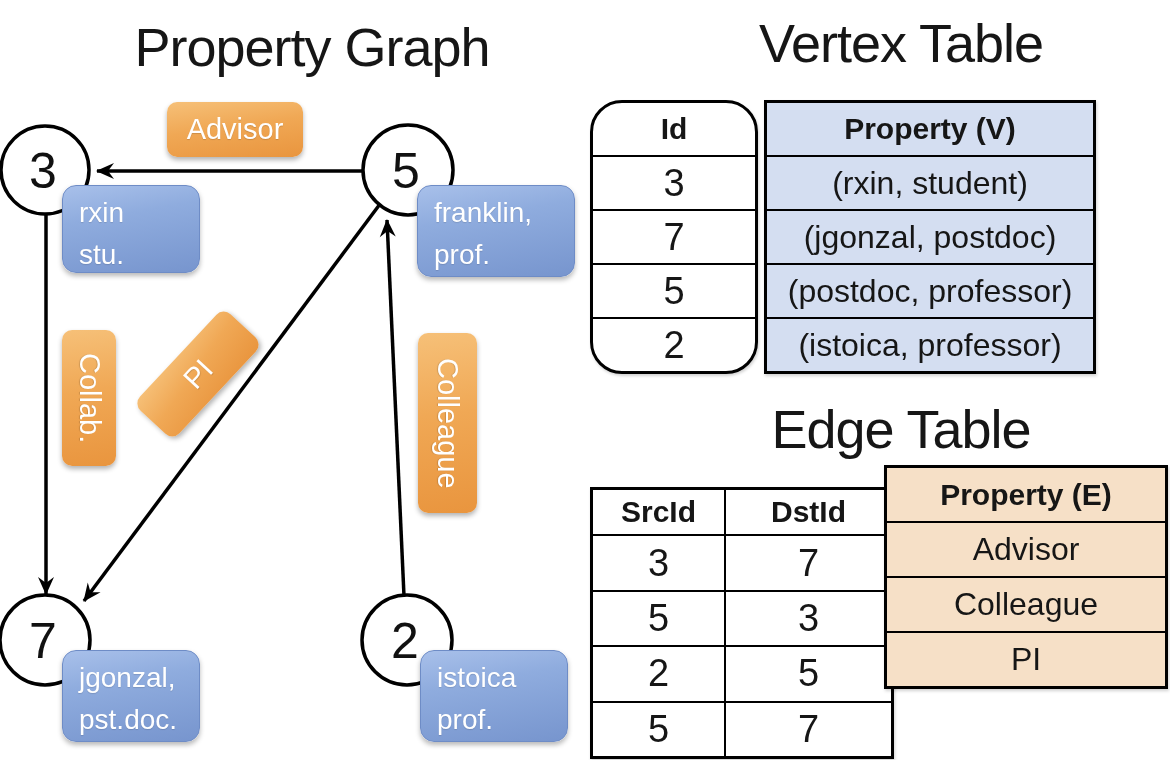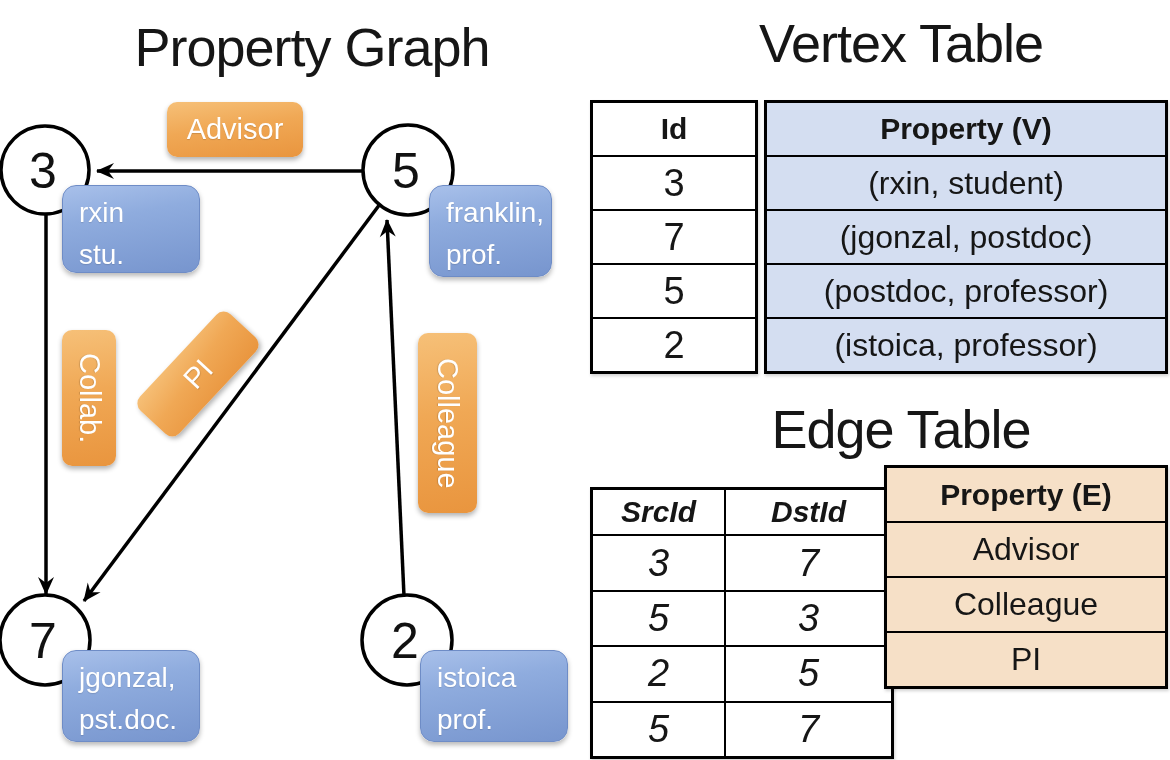--- a/index.html
+++ b/index.html
@@ -76,53 +76,53 @@
 
   <div class="elabel" style="left:167px;top:102px;width:136px;height:55px;">Advisor</div>
   <div class="elabel vert" style="left:62px;top:330px;width:54px;height:136px;">Collab.</div>
   <div class="elabel" style="left:132px;top:347px;width:132px;height:54px;transform:rotate(-47deg);">PI</div>
   <div class="elabel vert" style="left:418px;top:333px;width:59px;height:180px;">Colleague</div>
 
   <div class="vbox" style="left:62px;top:185px;width:138px;height:88px;">
     <div>rxin</div>
     <div>stu.</div>
   </div>
-  <div class="vbox" style="left:429px;top:185px;width:123px;height:92px;">
+  <div class="vbox" style="left:417px;top:185px;width:158px;height:92px;">
     <div>franklin,</div>
     <div>prof.</div>
   </div>
   <div class="vbox" style="left:62px;top:650px;width:138px;height:92px;">
     <div>jgonzal,</div>
     <div>pst.doc.</div>
   </div>
   <div class="vbox" style="left:420px;top:650px;width:148px;height:92px;">
     <div>istoica</div>
     <div>prof.</div>
   </div>
 
   <div class="big-title" style="left:590px;top:12px;width:578px;">Vertex Table</div>
 
-  <div class="tcol" style="left:590px;top:100px;width:168px;height:274px;">
+  <div class="tcol" style="left:590px;top:100px;width:168px;height:274px;border-radius:32px;">
     <div class="cell hdr">Id</div>
     <div class="cell num">3</div>
     <div class="cell num">7</div>
     <div class="cell num">5</div>
     <div class="cell num">2</div>
   </div>
-  <div class="tcol bluecol" style="left:764px;top:100px;width:404px;height:274px;">
+  <div class="tcol bluecol" style="left:764px;top:100px;width:332px;height:274px;">
     <div class="cell hdr">Property (V)</div>
     <div class="cell">(rxin, student)</div>
     <div class="cell">(jgonzal, postdoc)</div>
     <div class="cell">(postdoc, professor)</div>
     <div class="cell">(istoica, professor)</div>
   </div>
 
   <div class="big-title" style="left:590px;top:398px;width:578px;">Edge Table</div>
 
-  <div class="duotbl" style="left:590px;top:487px;width:304px;height:272px;font-style:italic;">
+  <div class="duotbl" style="left:590px;top:487px;width:304px;height:272px;">
     <div class="cell hdr r0">SrcId</div>
     <div class="cell hdr r0 c1">DstId</div>
     <div class="cell">3</div>
     <div class="cell c1">7</div>
     <div class="cell">5</div>
     <div class="cell c1">3</div>
     <div class="cell">2</div>
     <div class="cell c1">5</div>
     <div class="cell">5</div>
     <div class="cell c1">7</div>

